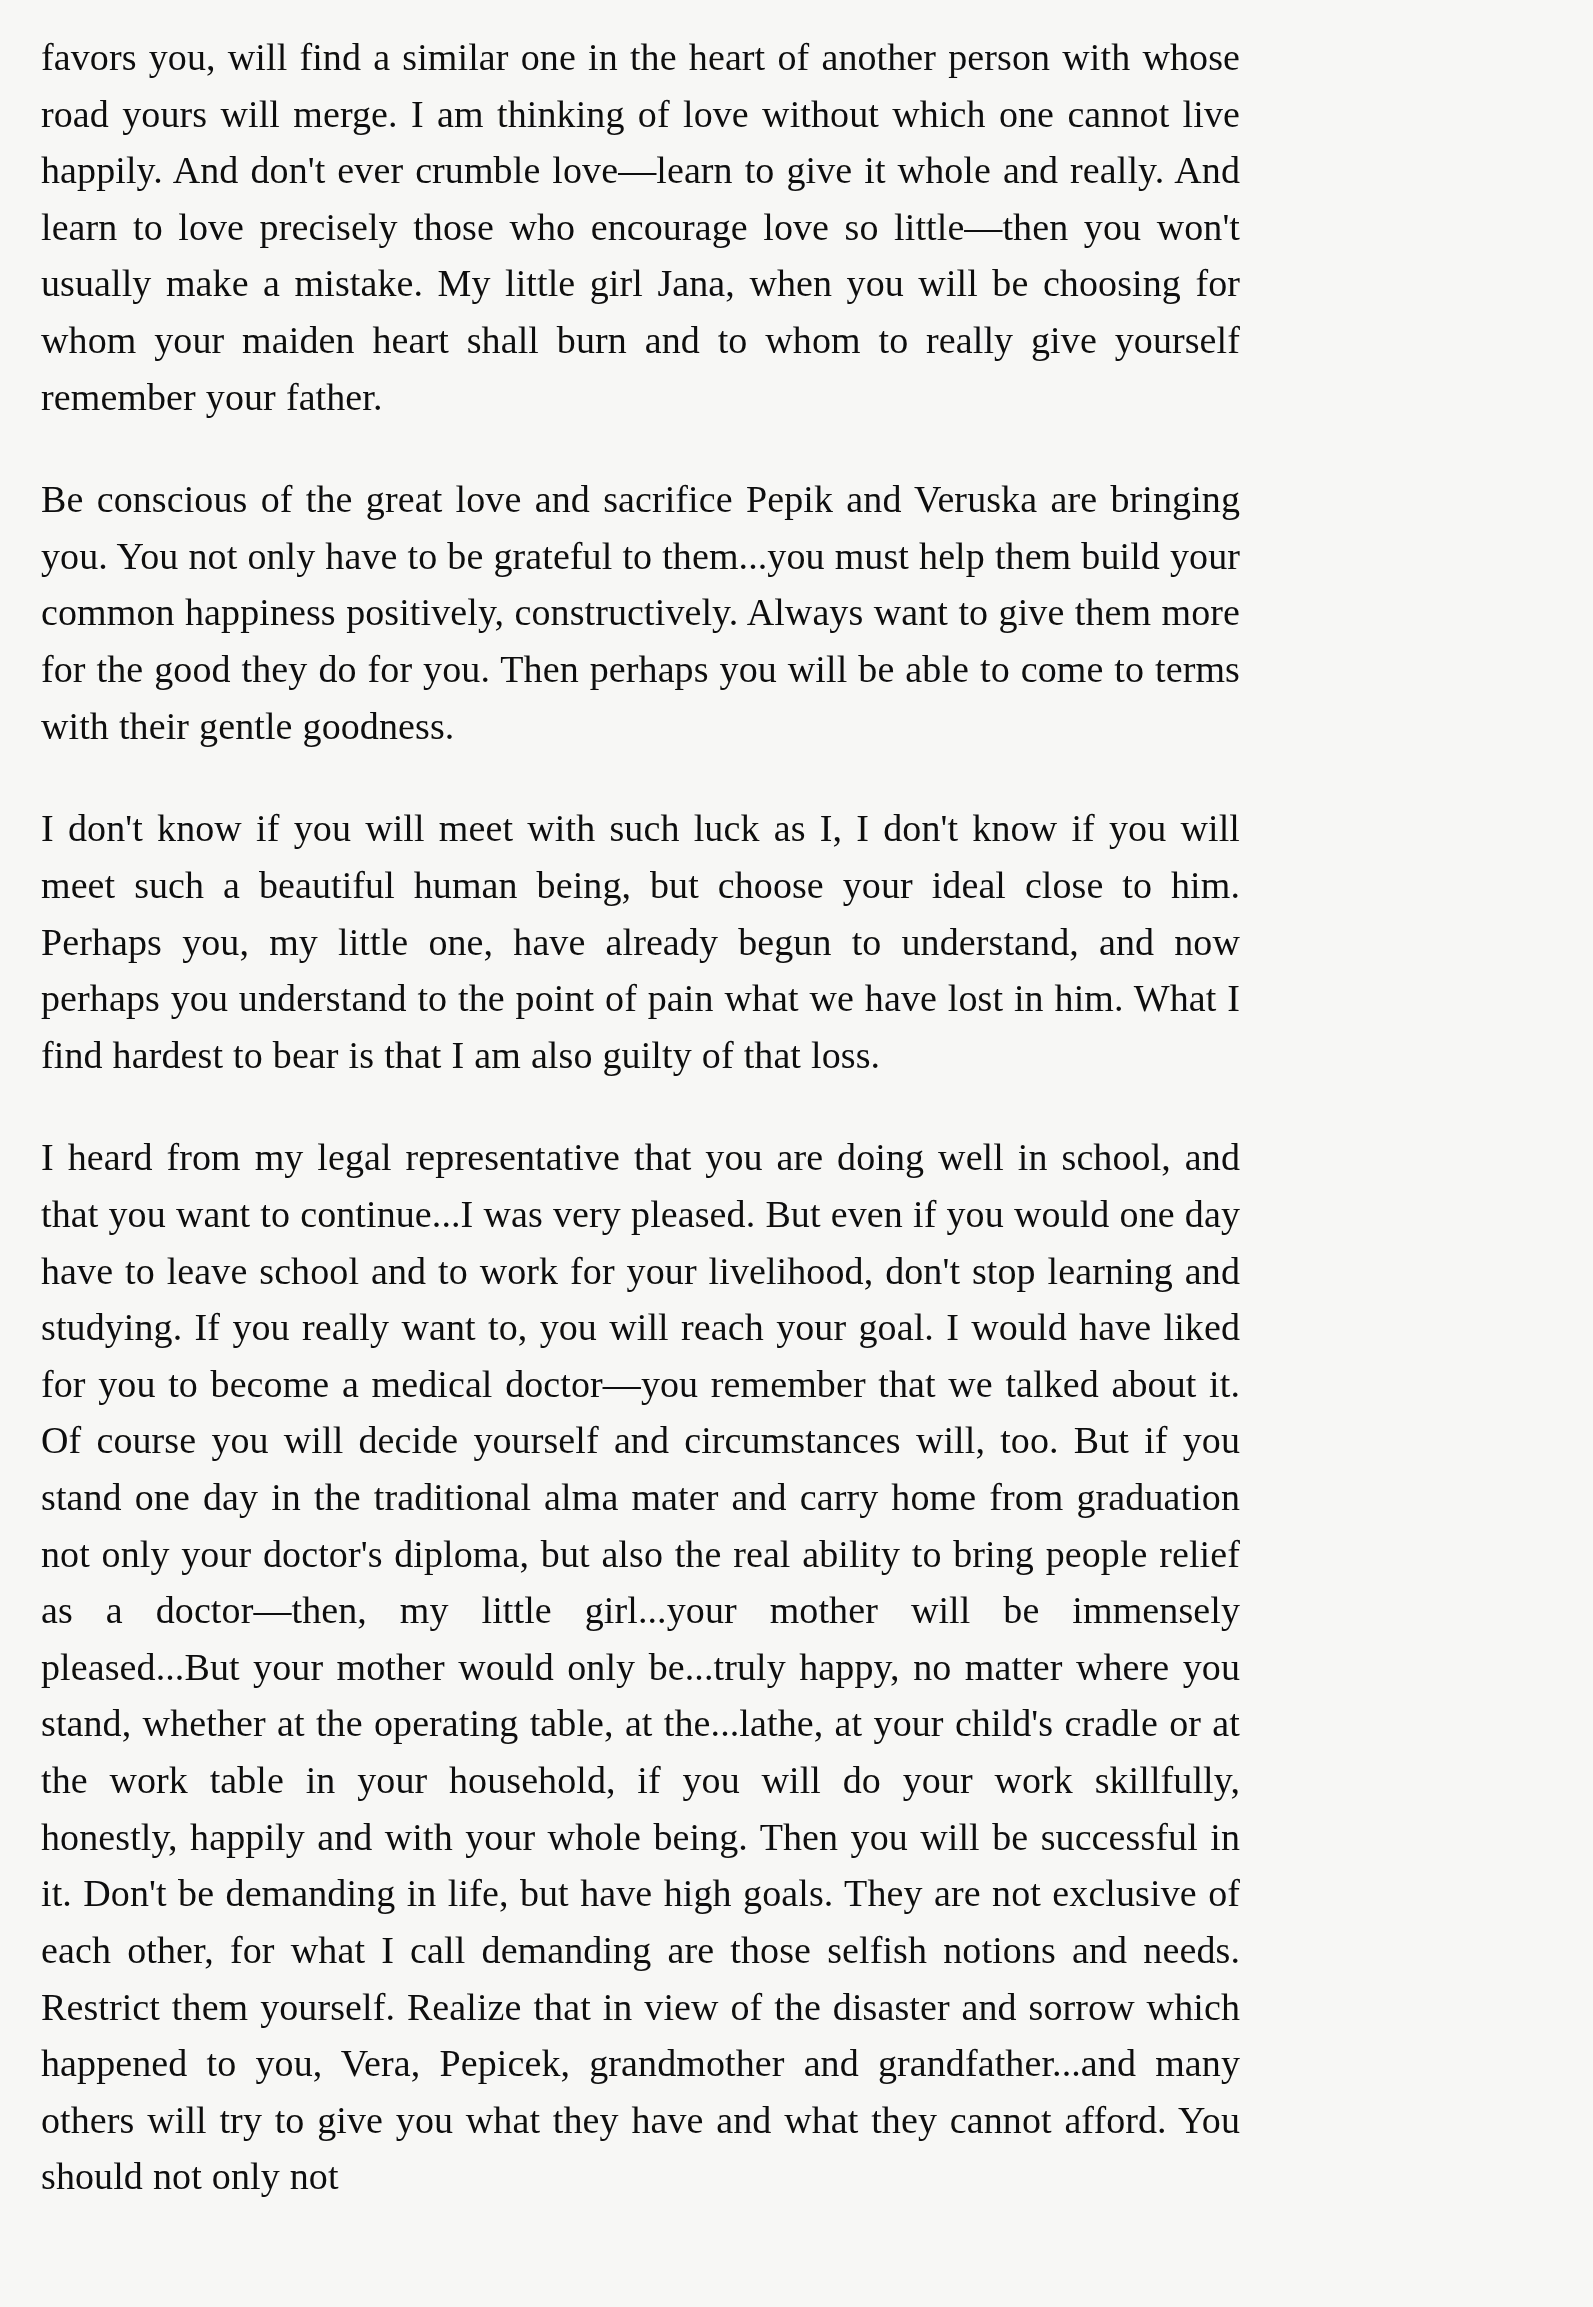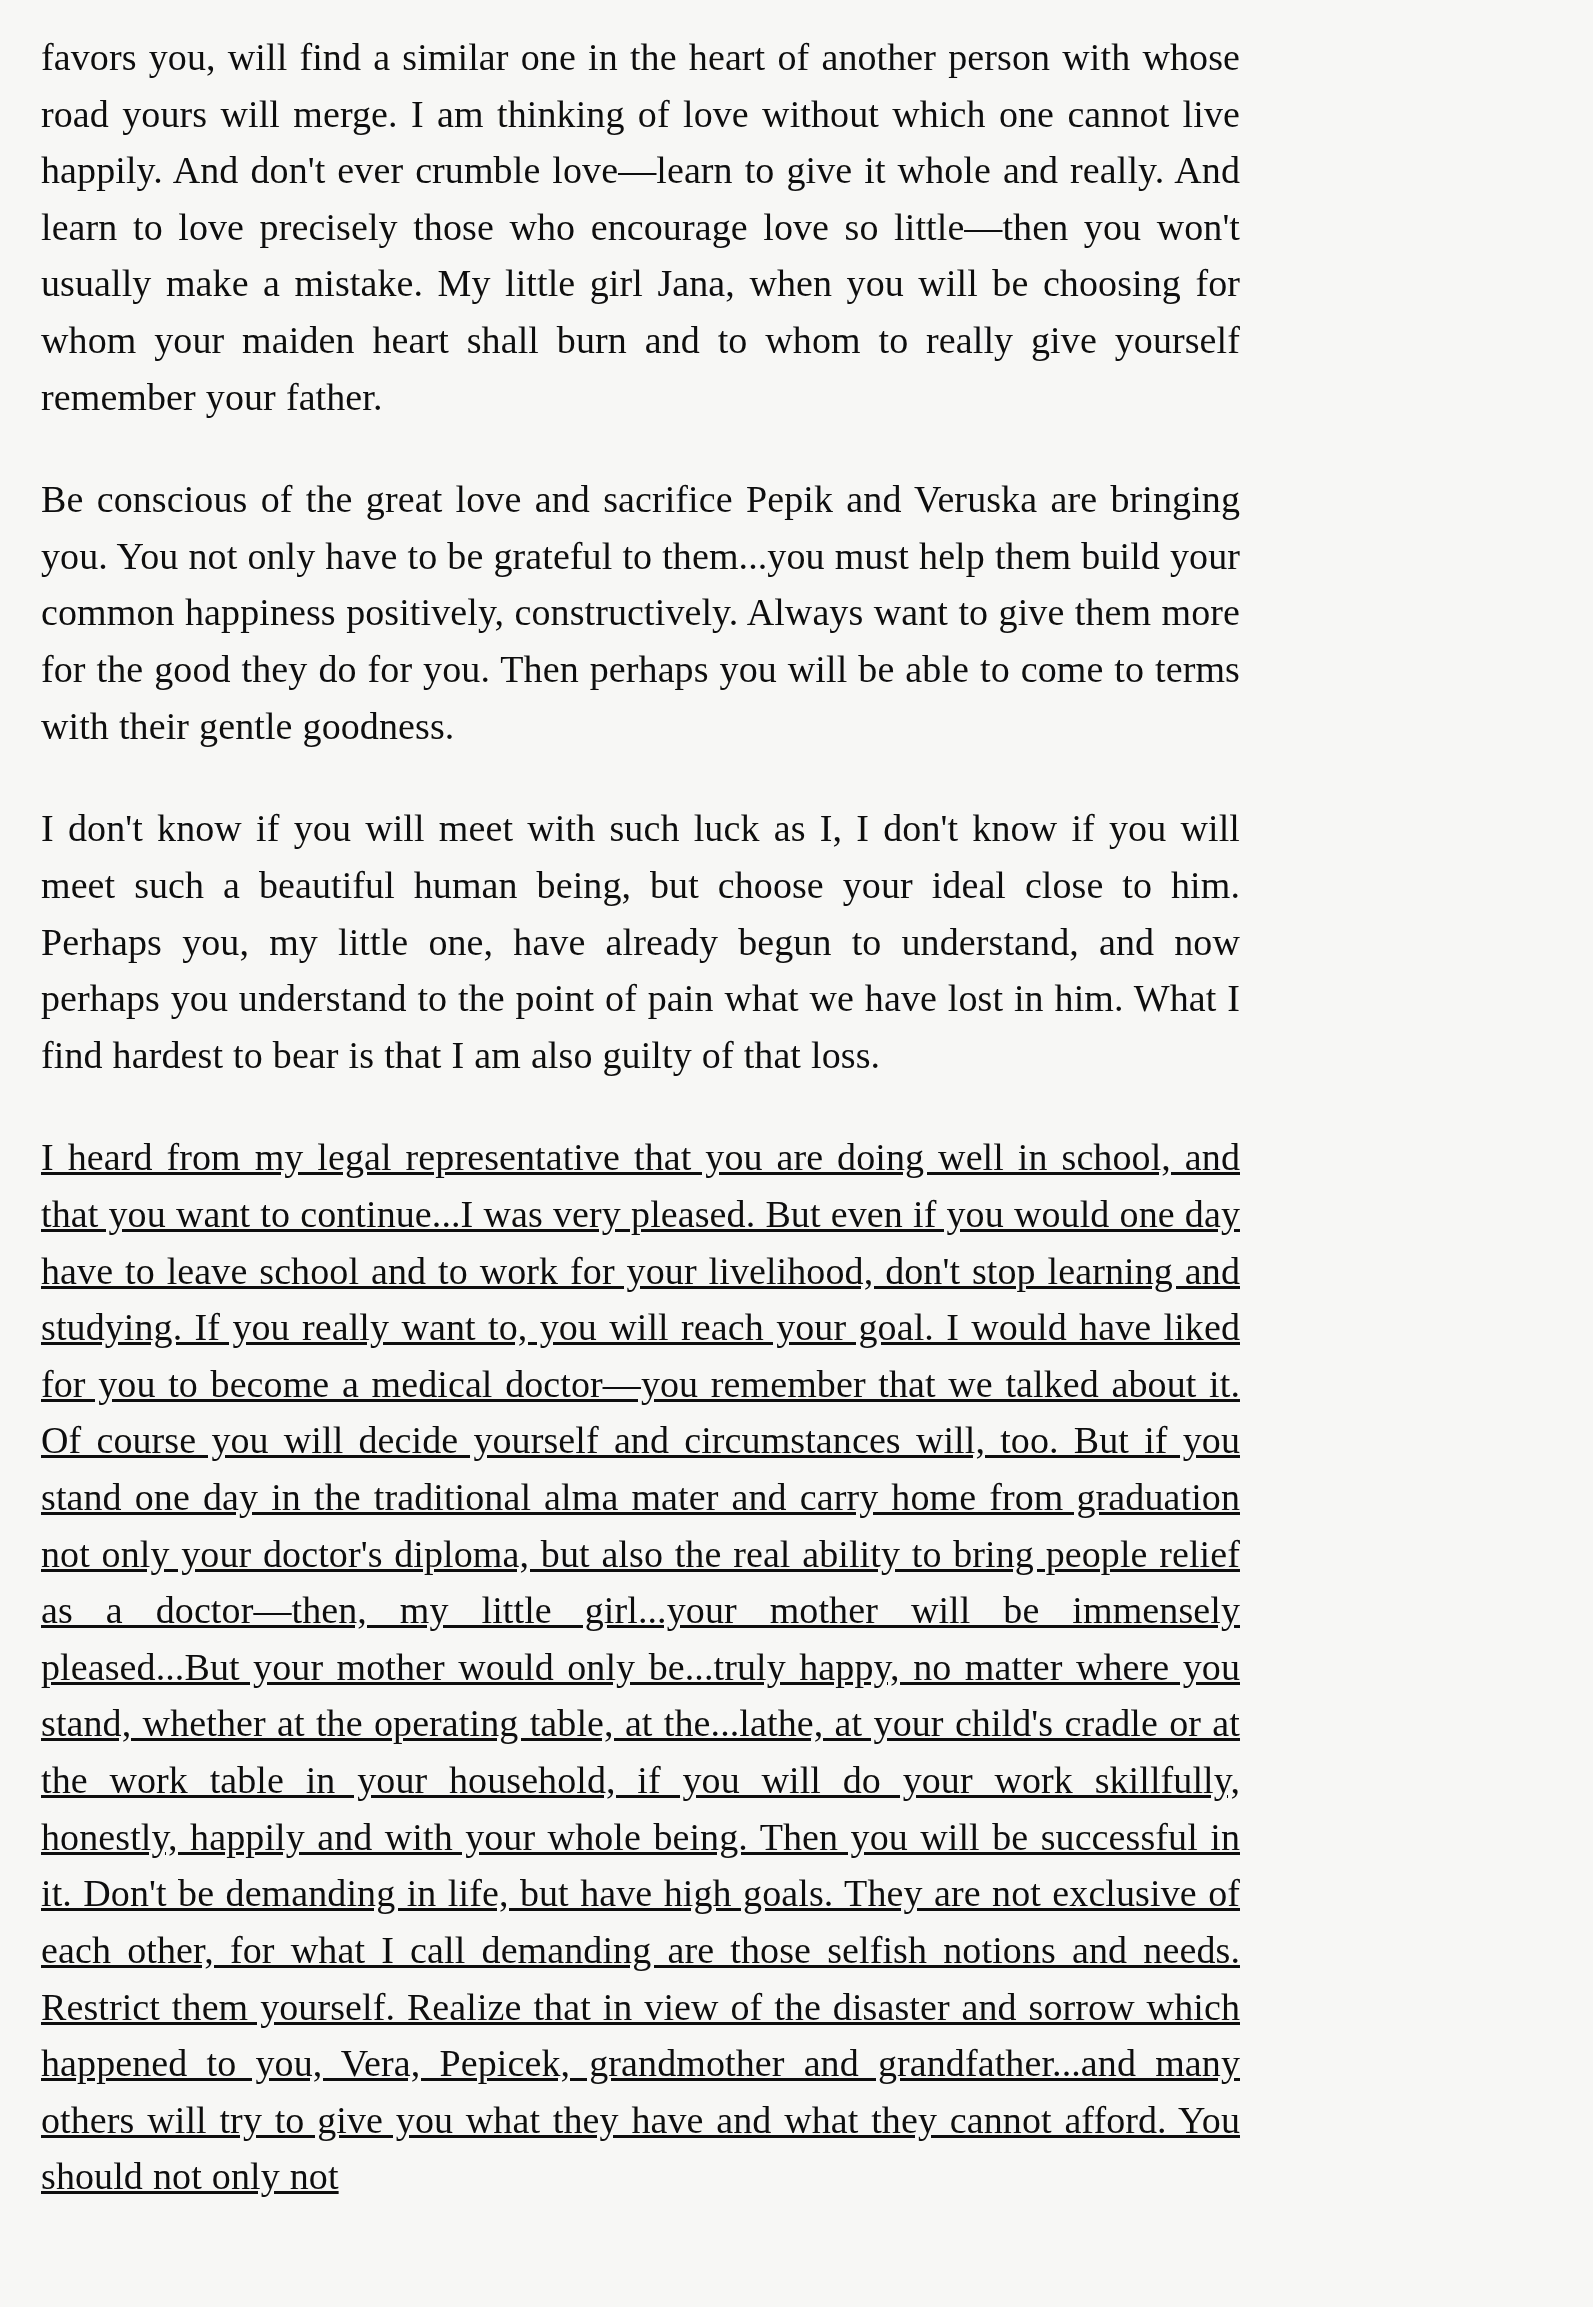--- a/index.html
+++ b/index.html
@@ -28,21 +28,20 @@
     font-size: 38px;
     line-height: 1.49;
     text-align: justify;
     text-justify: inter-word;
     hyphens: none;
     letter-spacing: 0.1px;
     word-spacing: 0.4px;
   }
   p.para:last-child {
     margin-bottom: 6px;
-    text-decoration: underline;
   }
 </style>
 </head>
 <body>
 
 <div class="page">
   <div class="doc-body">
     <p class="para">favors you, will find a similar one in the heart of another person with whose road yours will merge. I am thinking of love without which one cannot live happily. And don't ever crumble love—learn to give it whole and really. And learn to love precisely those who encourage love so little—then you won't usually make a mistake. My little girl Jana, when you will be choosing for whom your maiden heart shall burn and to whom to really give yourself remember your father.</p>
     <p class="para">Be conscious of the great love and sacrifice Pepik and Veruska are bringing you. You not only have to be grateful to them...you must help them build your common happiness positively, constructively. Always want to give them more for the good they do for you. Then perhaps you will be able to come to terms with their gentle goodness.</p>
     <p class="para">I don't know if you will meet with such luck as I, I don't know if you will meet such a beautiful human being, but choose your ideal close to him. Perhaps you, my little one, have already begun to understand, and now perhaps you understand to the point of pain what we have lost in him. What I find hardest to bear is that I am also guilty of that loss.</p>

